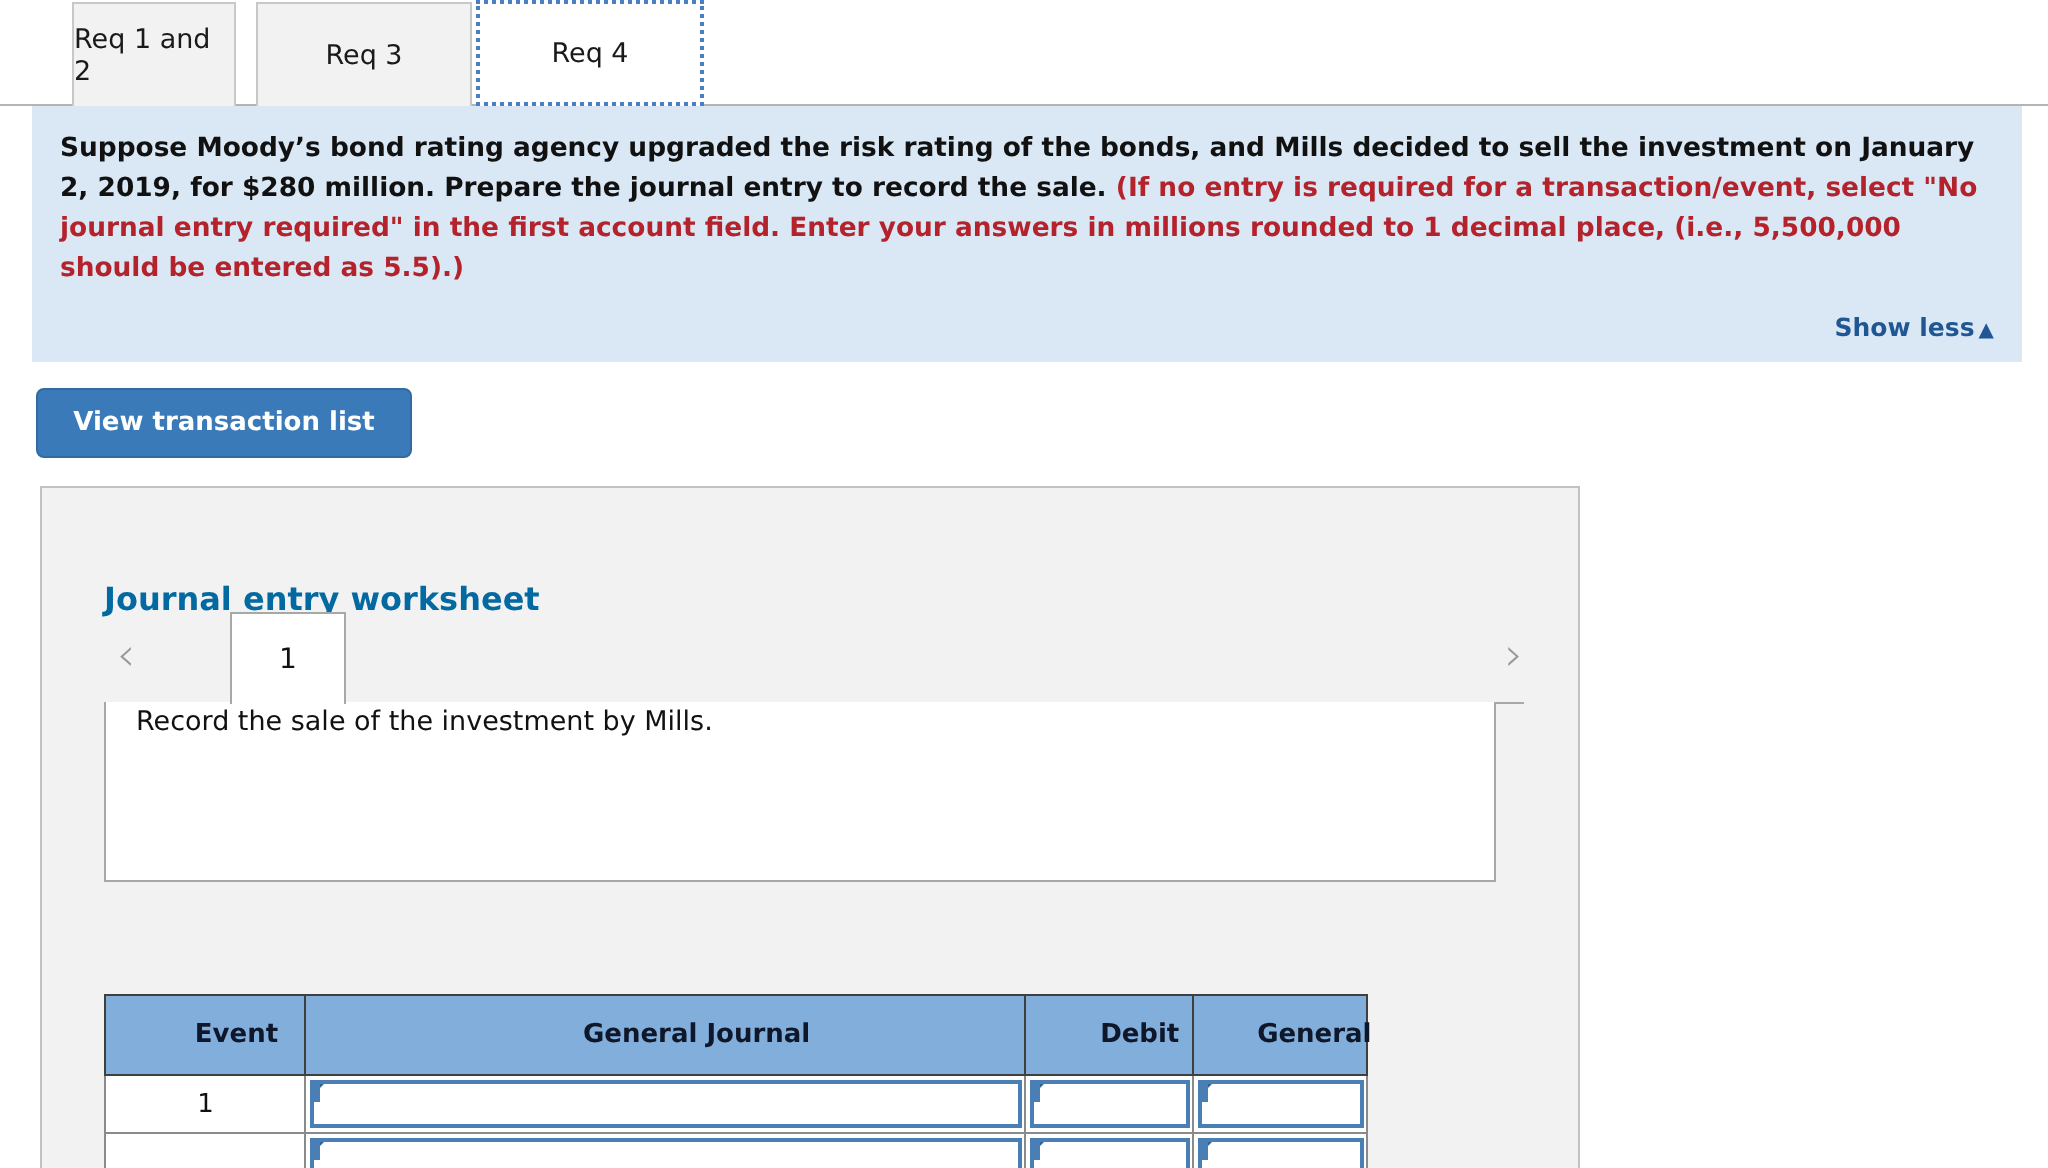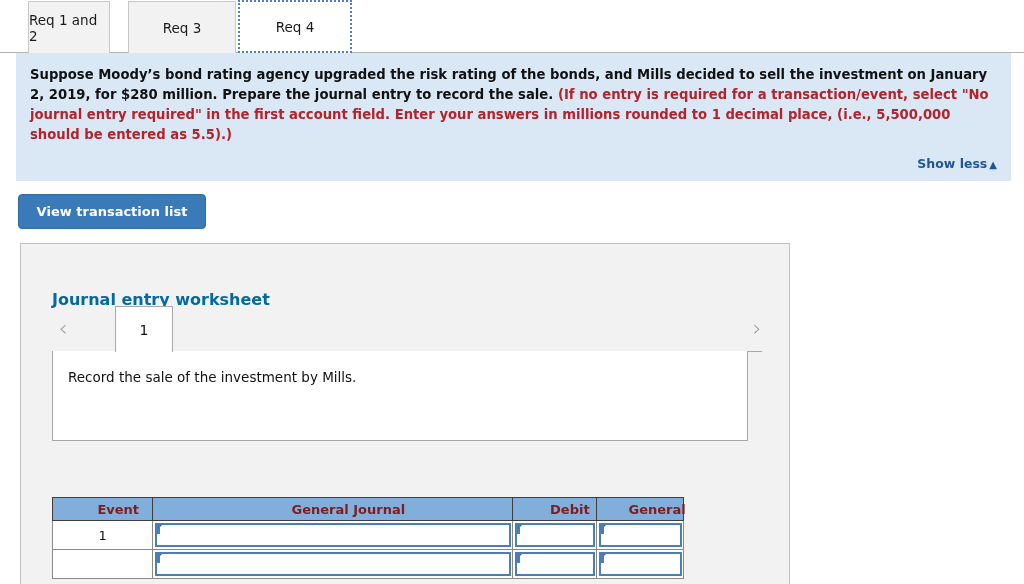--- a/index.html
+++ b/index.html
@@ -19,21 +19,21 @@
   }
   .tab {
     position: absolute; top: 1px; height: 52px;
     background: #f2f2f2;
     border-left: 1px solid #c8c8c8;
     border-right: 1px solid #c8c8c8;
     border-top: 1px solid #c8c8c8;
     display: flex; align-items: center; justify-content: center;
     font-size: 13.5px; color: #1a1a1a;
   }
-  .tab-1 { left: 28px;  width: 82px; }
+  .tab-1 { left: 36px;  width: 82px; }
   .tab-2 { left: 128px; width: 108px; }
   .tab-3 {
     left: 238px; width: 114px;
     background: #ffffff;
     border: 2px dotted #4a7fc1;
     height: 53px; top: 0;
     z-index: 3;
   }
 
   
@@ -106,41 +106,41 @@
 
   
   .prompt-box {
     position: absolute; left: 31px; top: 107px;
     width: 696px; height: 90px;
     background: #ffffff;
     border: 1px solid #a8a8a8;
     border-top: none;
   }
   .prompt-text {
-    position: absolute; left: 15px; top: 18px;
+    position: absolute; left: 15px; top: 2px;
     font-size: 13.5px; color: #111111;
   }
 
   .note {
     position: absolute; left: 31px; top: 220px;
     font-size: 12.2px; color: #b4232c;
   }
 
   
   .jtable {
     position: absolute; left: 31px; top: 253px;
     width: 632px;
     border-collapse: collapse;
     table-layout: fixed;
   }
   .jtable th {
     background: #82aedb;
     border: 1px solid #3f3f3f;
-    height: 23px;
-    font-size: 13px; font-weight: bold; color: #7f1d1d;
+    height: 40px;
+    font-size: 13px; font-weight: bold; color: #0f172a;
     text-align: center;
     padding-left: 32px;
   }
   .jtable td {
     background: #ffffff;
     border: 1px solid #8a8a8a;
     height: 28px;
     font-size: 13px; color: #111111;
     text-align: center;
     padding: 0;

